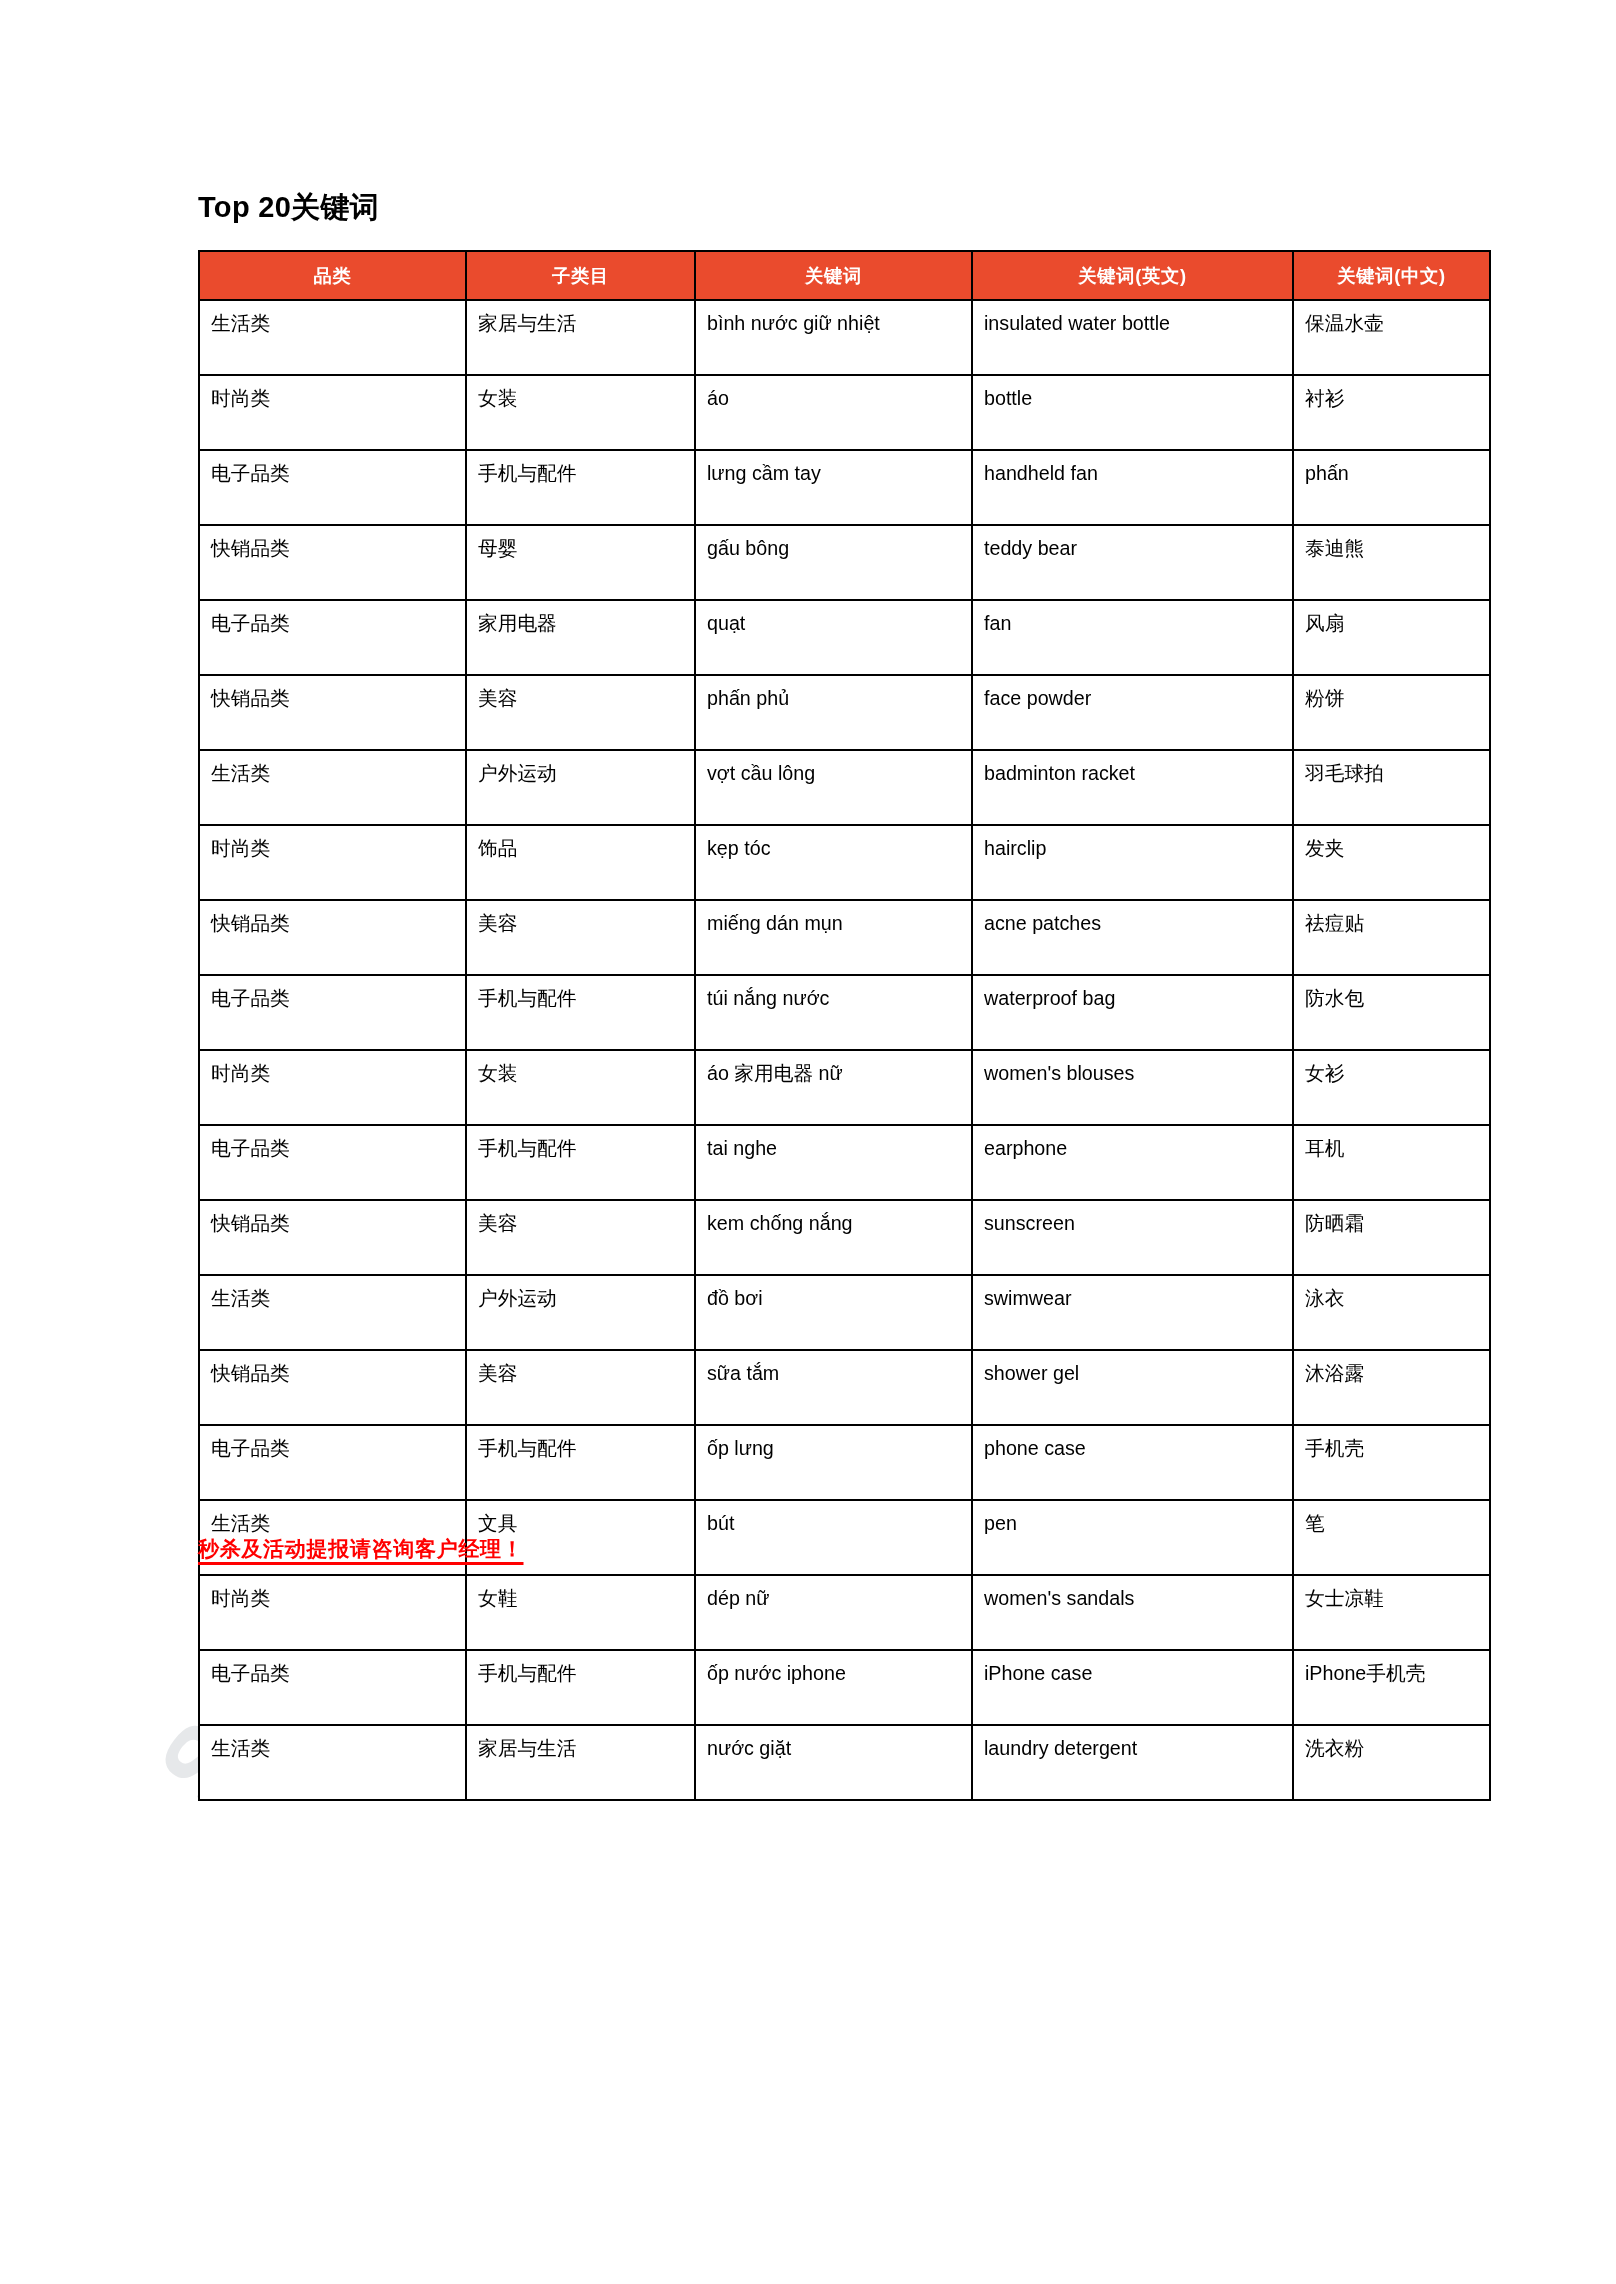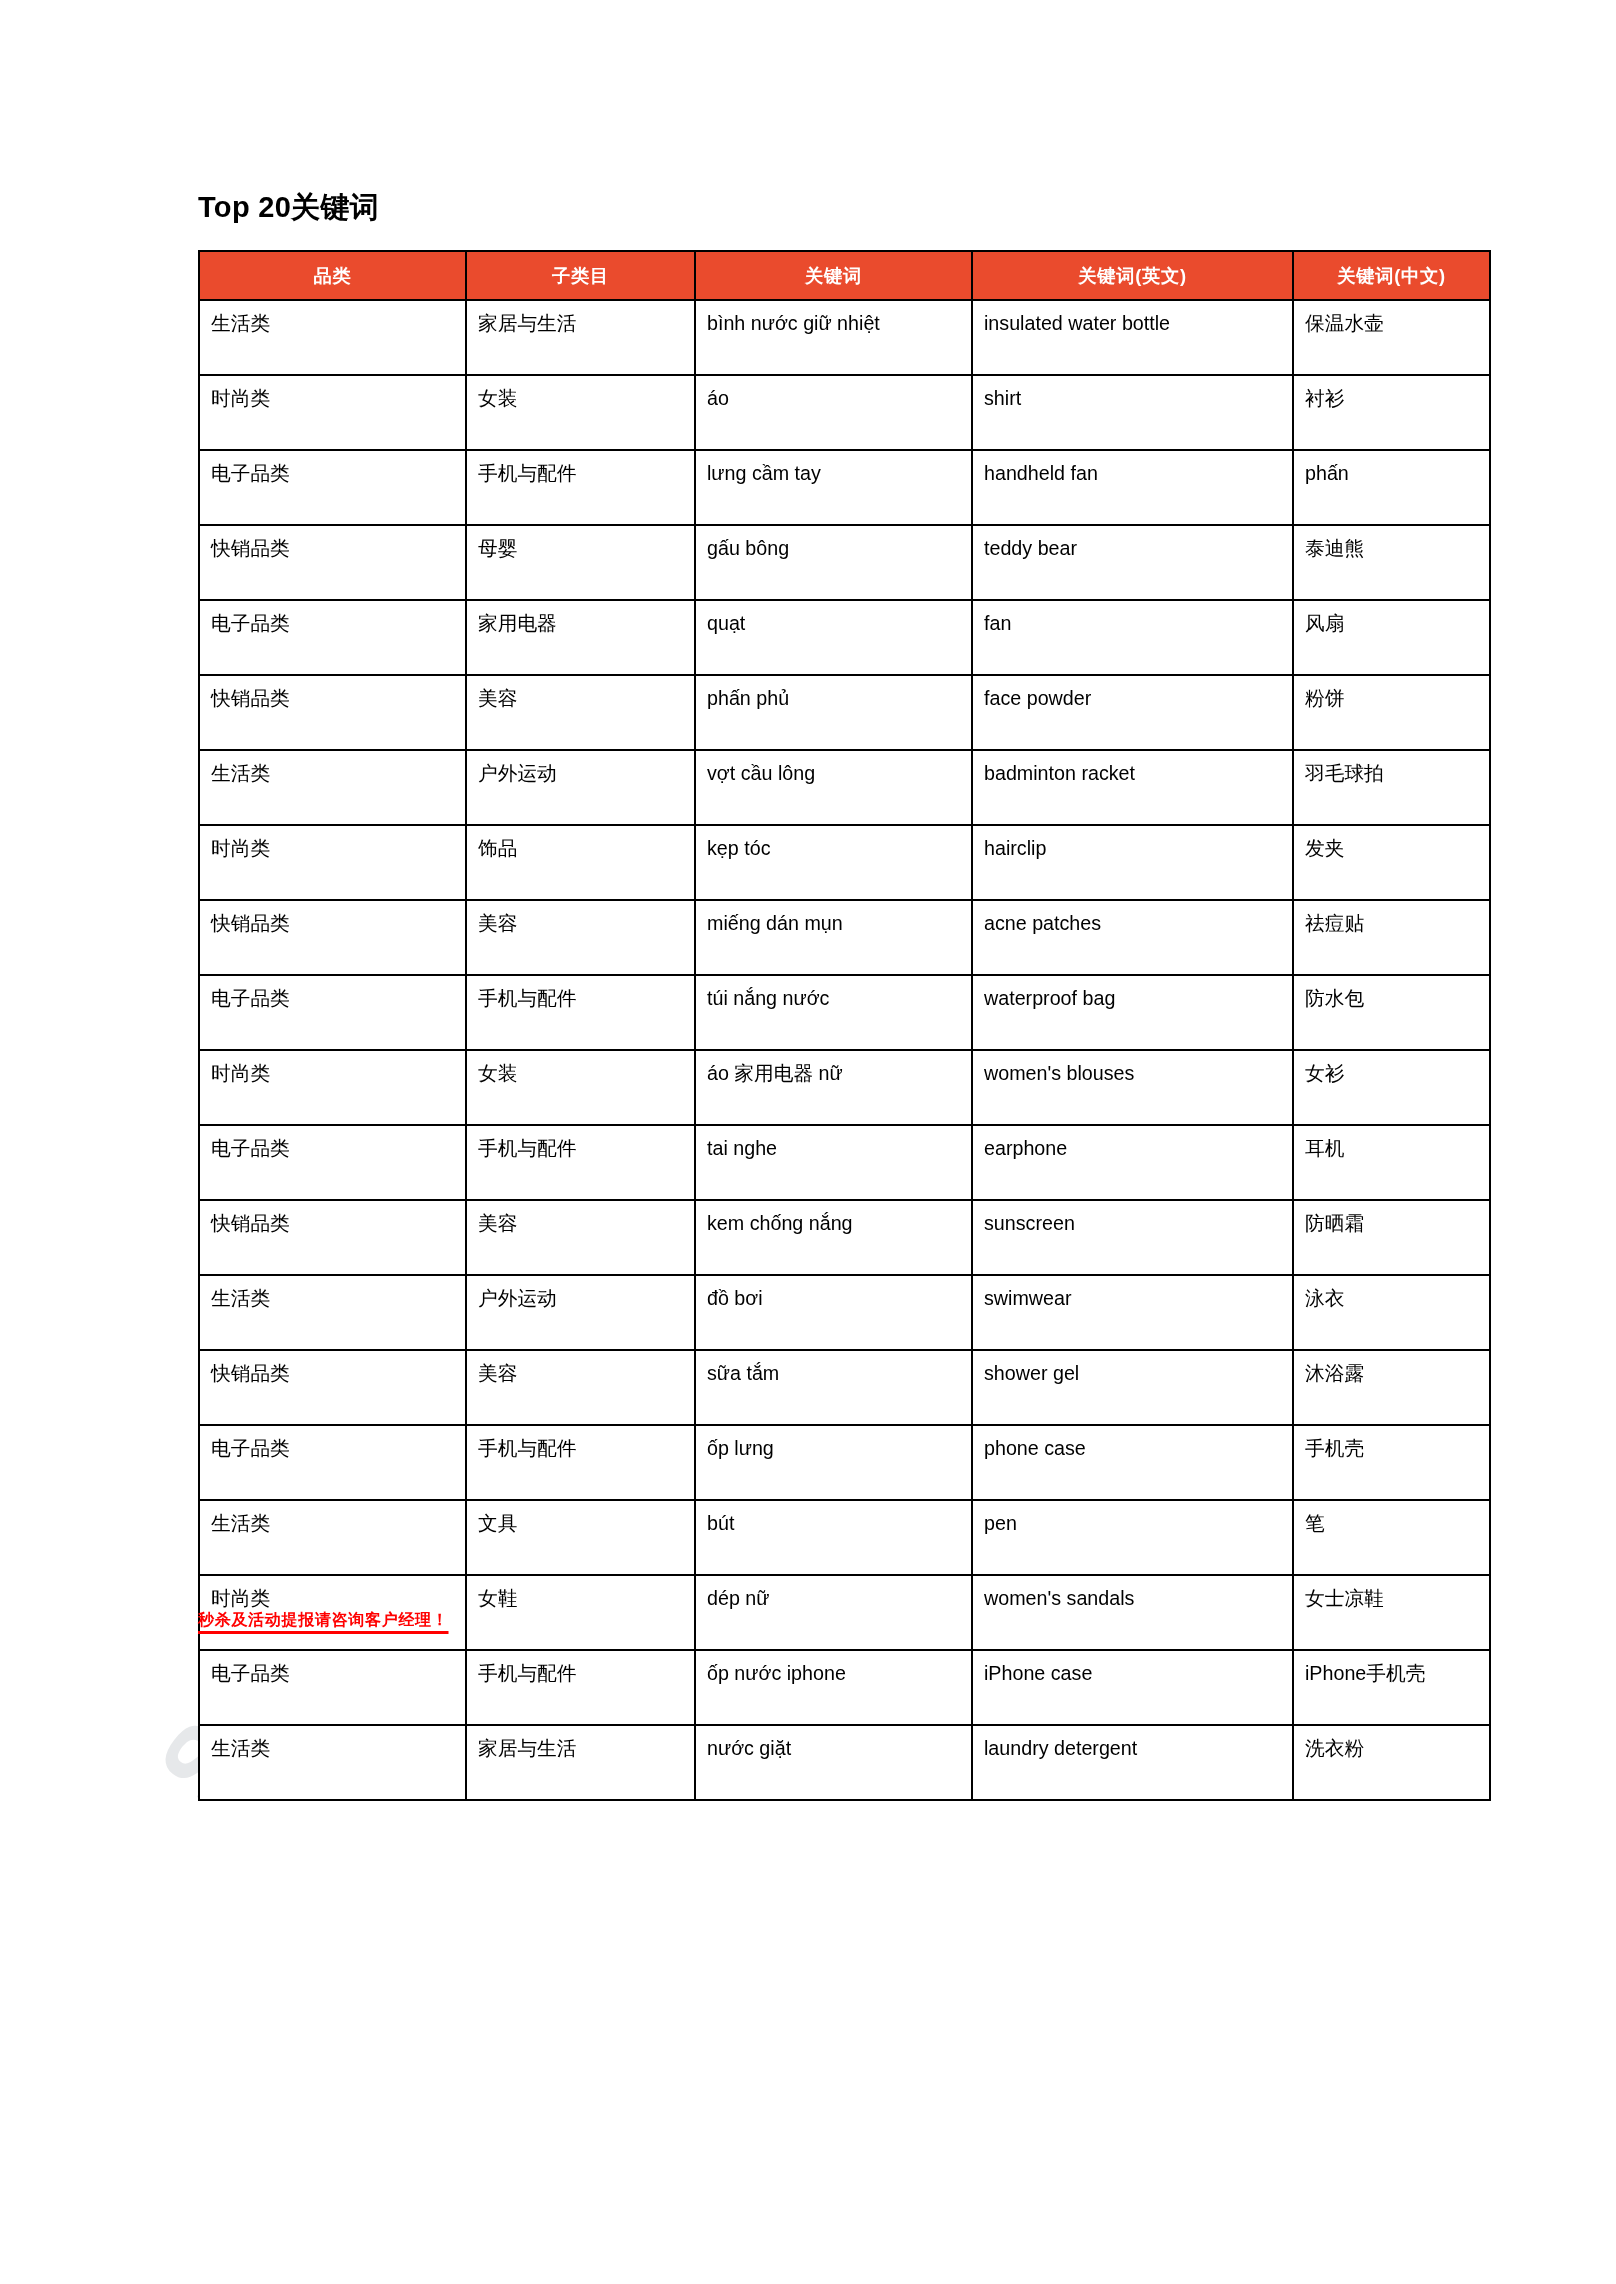--- a/index.html
+++ b/index.html
@@ -98,22 +98,22 @@
     color: #000000;
     padding: 9.5px 8.1px 9.5px 11px;
     line-height: 1.25;
     white-space: nowrap;
   }
 
   
   #footer-note {
     position: absolute;
     left: 198px;
-    top: 1610px;
-    font-size: 16px;
+    top: 1535px;
+    font-size: 21px;
     font-weight: bold;
     color: #ff0000;
     text-decoration: underline;
     text-underline-offset: 6.1px;
     text-decoration-thickness: 2.7px;
     letter-spacing: 0.7px;
     white-space: nowrap;
   }
 </style>
 </head>
@@ -149,21 +149,21 @@
           <td>生活类</td>
           <td>家居与生活</td>
           <td>bình nước giữ nhiệt</td>
           <td>insulated water bottle</td>
           <td>保温水壶</td>
         </tr>
         <tr>
           <td>时尚类</td>
           <td>女装</td>
           <td>áo</td>
-          <td>shirt</td>
+          <td>bottle</td>
           <td>衬衫</td>
         </tr>
         <tr>
           <td>电子品类</td>
           <td>手机与配件</td>
           <td>lưng cầm tay</td>
           <td>handheld fan</td>
           <td>phấn</td>
         </tr>
         <tr>

